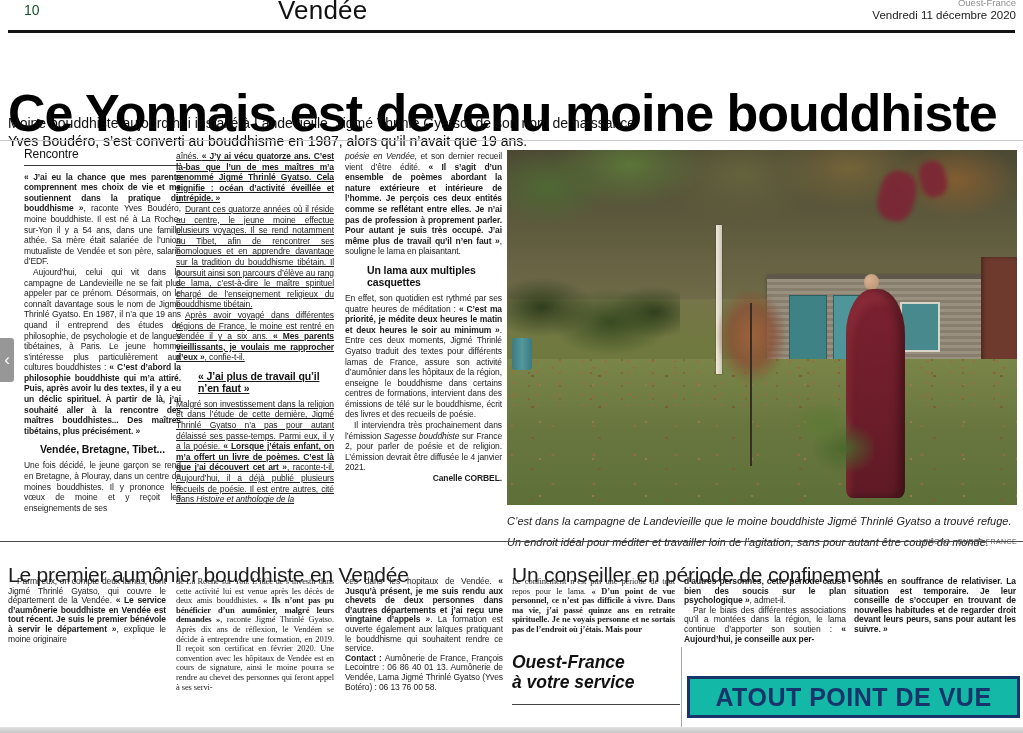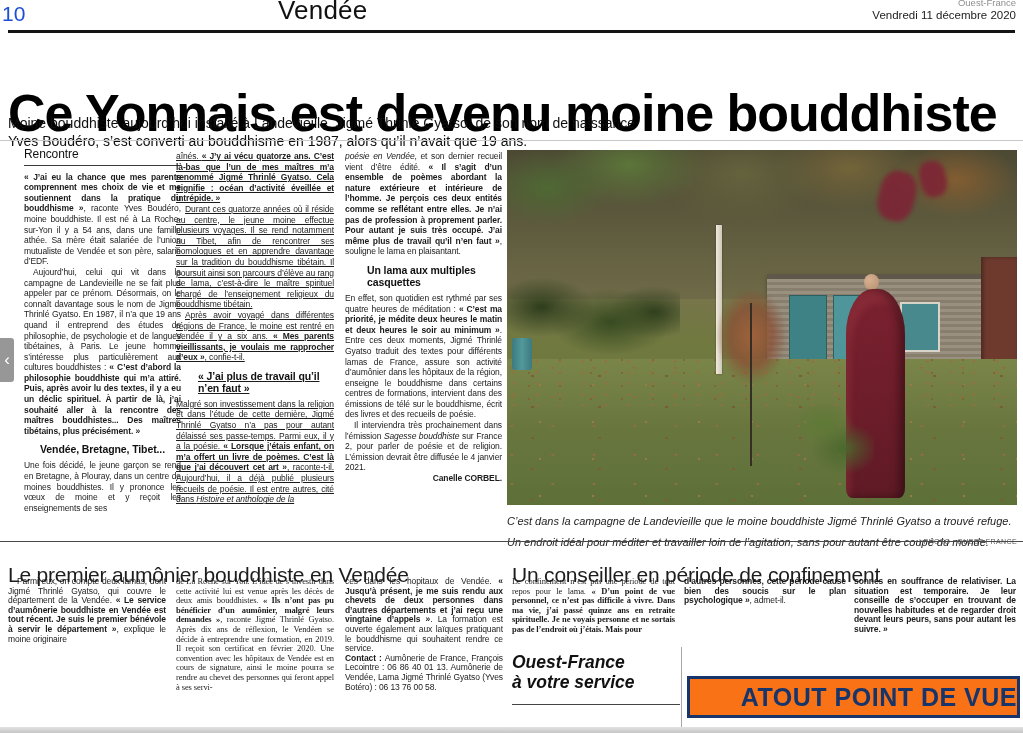--- a/index.html
+++ b/index.html
@@ -7,21 +7,21 @@
     width:1023px;height:733px;overflow:hidden;position:relative;
     background:#ffffff;
     font-family:"Liberation Sans","DejaVu Sans",sans-serif;
     -webkit-font-smoothing:antialiased;
   }
   .abs{position:absolute;}
   .b{font-weight:700;}
   .i{font-style:italic;}
 
   
-  .pageno{left:2px;top:2px;font-size:21px;color:#1d4ed8;}
+  .pageno{left:24px;top:2px;font-size:14px;color:#14532d;}
   .section-title{left:278px;top:-5px;font-size:26px;color:#111;letter-spacing:.2px;}
   .mast-right{right:7px;top:-2px;text-align:right;}
   .mast-paper{font-size:9.5px;color:#8f8f8f;line-height:10px;}
   .mast-date{font-size:11.5px;color:#222;line-height:14px;}
   .rule-thick{left:8px;top:30px;width:1007px;height:3px;background:#141414;}
 
   
   .headline{left:8px;top:48px;width:1007px;font-size:52px;font-weight:700;
     letter-spacing:-1px;color:#000;white-space:nowrap;}
   .standfirst{left:8px;top:101px;width:660px;font-size:14px;line-height:17.5px;color:#0f0f0f;}
@@ -113,21 +113,21 @@
   .bh1{left:8px;top:546px;}
   .bh2{left:512px;top:546px;}
 
   .service{left:512px;top:652px;width:168px;font-size:17.5px;line-height:20px;
     font-weight:700;font-style:italic;color:#111;border-bottom:1.5px solid #444;
     padding-bottom:12px;}
   .vdiv{left:681px;top:647px;width:1px;height:80px;background:#a8a8a8;}
 
   
   .ad-box{left:687px;top:676px;width:327px;height:36px;border:3px solid #17356b;
-    display:flex;align-items:center;justify-content:flex-end;background:#f97316;}
+    display:flex;align-items:center;justify-content:center;background:#14b8a6;}
   .ad-title{font-size:25px;font-weight:700;color:#17356b;letter-spacing:.5px;white-space:nowrap;}
   .ad-strip{left:697px;top:717px;width:333px;height:16px;display:flex;overflow:hidden;margin-top:20px;}
   .ad-strip-photo{width:160px;height:100%;position:relative;
     background:linear-gradient(90deg,#e8e6e0,#d3d0c8 60%,#c4c1b8);}
   .ad-strip-head{position:absolute;left:22px;top:2px;width:11px;height:11px;border-radius:50%;
     background:#5a4434;}
   .ad-strip-shirt{position:absolute;left:60px;top:3px;width:34px;height:13px;border-radius:40%;
     background:#f4f3ef;}
   .ad-strip-label{flex:1;background:#17356b;color:#fff;font-weight:700;font-size:11px;
     display:flex;align-items:flex-start;padding:2px 0 0 10px;letter-spacing:.3px;}
@@ -220,20 +220,21 @@
   <p><span>ces dans les hopitaux de Vendée. </span><span class="b">« Jusqu’à présent, je me suis rendu aux chevets de deux personnes dans d’autres départements et j’ai reçu une vingtaine d’appels »</span><span>. La formation est ouverte également aux laïques pratiquant le bouddhisme qui souhaitent rendre ce service.</span></p>
   <p class="contact"><span class="b">Contact : </span><span>Aumônerie de France, François Lecointre : 06 86 40 01 13. Aumônerie de Vendée, Lama Jigmé Thrinlé Gyatso (Yves Botéro) : 06 13 76 00 58.</span></p>
 </div>
 
 <h2 class="abs bh bh2">Un conseiller en période de confinement</h2>
 <div class="abs col bodytext small" style="left:512px;top:577px;width:163px;height:74px;font-family:Liberation Serif, serif;">
   <p><span>Le confinement n’est pas une période de tout repos pour le lama. </span><span class="b">« D’un point de vue personnel, ce n’est pas difficile à vivre. Dans ma vie, j’ai passé quinze ans en retraite spirituelle. Je ne voyais personne et ne sortais pas de l’endroit où j’étais. Mais pour</span></p>
 </div>
 <div class="abs col bodytext small" style="left:684px;top:577px;width:162px;height:90px;">
   <p><span class="b">d’autres personnes, cette période cause bien des soucis sur le plan psychologique »</span><span>, admet-il.</span></p>
+  <p class="ind"><span>Par le biais des différentes associations qu’il a montées dans la région, le lama continue d’apporter son soutien : </span><span class="b">« Aujourd’hui, je conseille aux per-</span></p>
 </div>
 <div class="abs col bodytext small" style="left:854px;top:577px;width:162px;height:90px;">
   <p><span class="b">sonnes en souffrance de relativiser. La situation est temporaire. Je leur conseille de s’occuper en trouvant de nouvelles habitudes et de regarder droit devant leurs peurs, sans pour autant les suivre. »</span></p>
 </div>
 
 <div class="abs service">
   <div>Ouest-France</div>
   <div>à votre service</div>
 </div>
 <div class="abs vdiv"></div>

